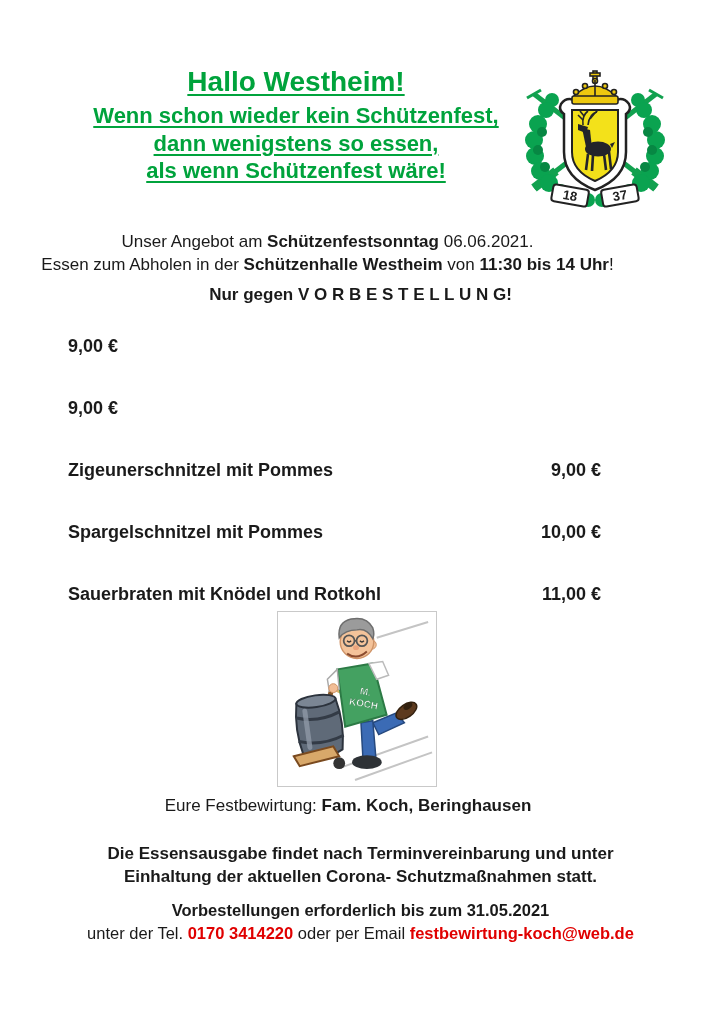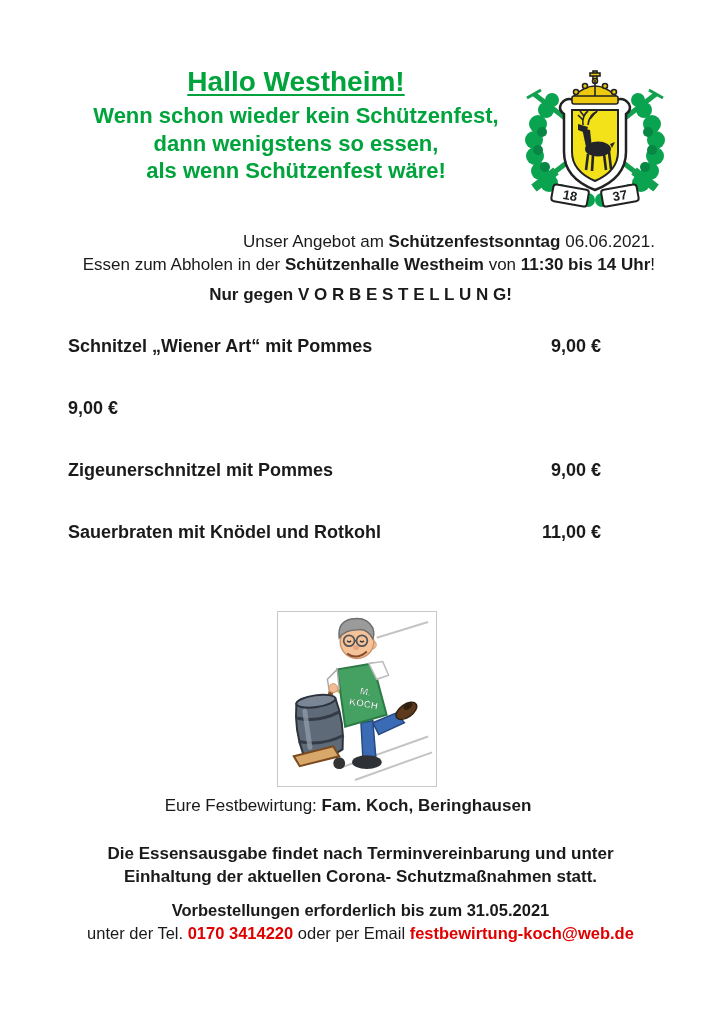--- a/index.html
+++ b/index.html
@@ -21,26 +21,26 @@
     position:absolute;top:66px;left:0;width:592px;
     text-align:center;font-size:28px;font-weight:bold;color:var(--green);
     text-decoration:underline;text-decoration-thickness:2px;text-underline-offset:3px;
   }
   .headline{
     position:absolute;top:102px;left:0;width:592px;
     text-align:center;font-size:22px;font-weight:bold;color:var(--green);
     line-height:27.5px;
   }
   .headline .hl-line{
-    text-decoration-thickness:2px;text-underline-offset:3px;
+    text-decoration:underline;text-decoration-thickness:2px;text-underline-offset:3px;
   }
   .crest{position:absolute;left:522px;top:70px;width:146px;height:146px;}
   .intro{
     position:absolute;top:231px;left:0;width:655px;
-    text-align:right;font-size:17px;line-height:22.5px;
+    text-align:center;font-size:17px;line-height:22.5px;
   }
   .preorder{
     position:absolute;top:285px;left:0;width:721px;
     text-align:center;font-size:17px;font-weight:bold;
   }
   .menu{position:absolute;top:336px;left:68px;width:533px;}
   .menu-row{
     display:flex;justify-content:space-between;align-items:flex-start;
     font-weight:bold;font-size:18px;height:20px;margin-bottom:42px;
   }
@@ -175,29 +175,32 @@
       <span>Essen zum Abholen in der </span><b>Schützenhalle Westheim</b><span> von </span><b>11:30 bis 14 Uhr</b><span>!</span>
     </div>
   </div>
 
   <div class="preorder">
     <span>Nur gegen </span><span>V O R B E S T E L L U N G</span><span>!</span>
   </div>
 
   <div class="menu">
     <div class="menu-row">
-      <span>Schnitzel „Wiener Art“ mit Pommes</span>
       <span>9,00 €</span>
     </div>
     <div class="menu-row">
       <span>9,00 €</span>
     </div>
     <div class="menu-row">
       <span>Zigeunerschnitzel mit Pommes</span>
       <span>9,00 €</span>
+    </div>
+    <div class="menu-row">
+      <span>Spargelschnitzel mit Pommes</span>
+      <span>10,00 €</span>
     </div>
     <div class="menu-row">
       <span>Sauerbraten mit Knödel und Rotkohl</span>
       <span>11,00 €</span>
     </div>
   </div>
 
   <div class="cartoon">
     <svg viewBox="0 0 160 176" width="158" height="174">
       <g stroke="#c4c4c4" stroke-width="2">

